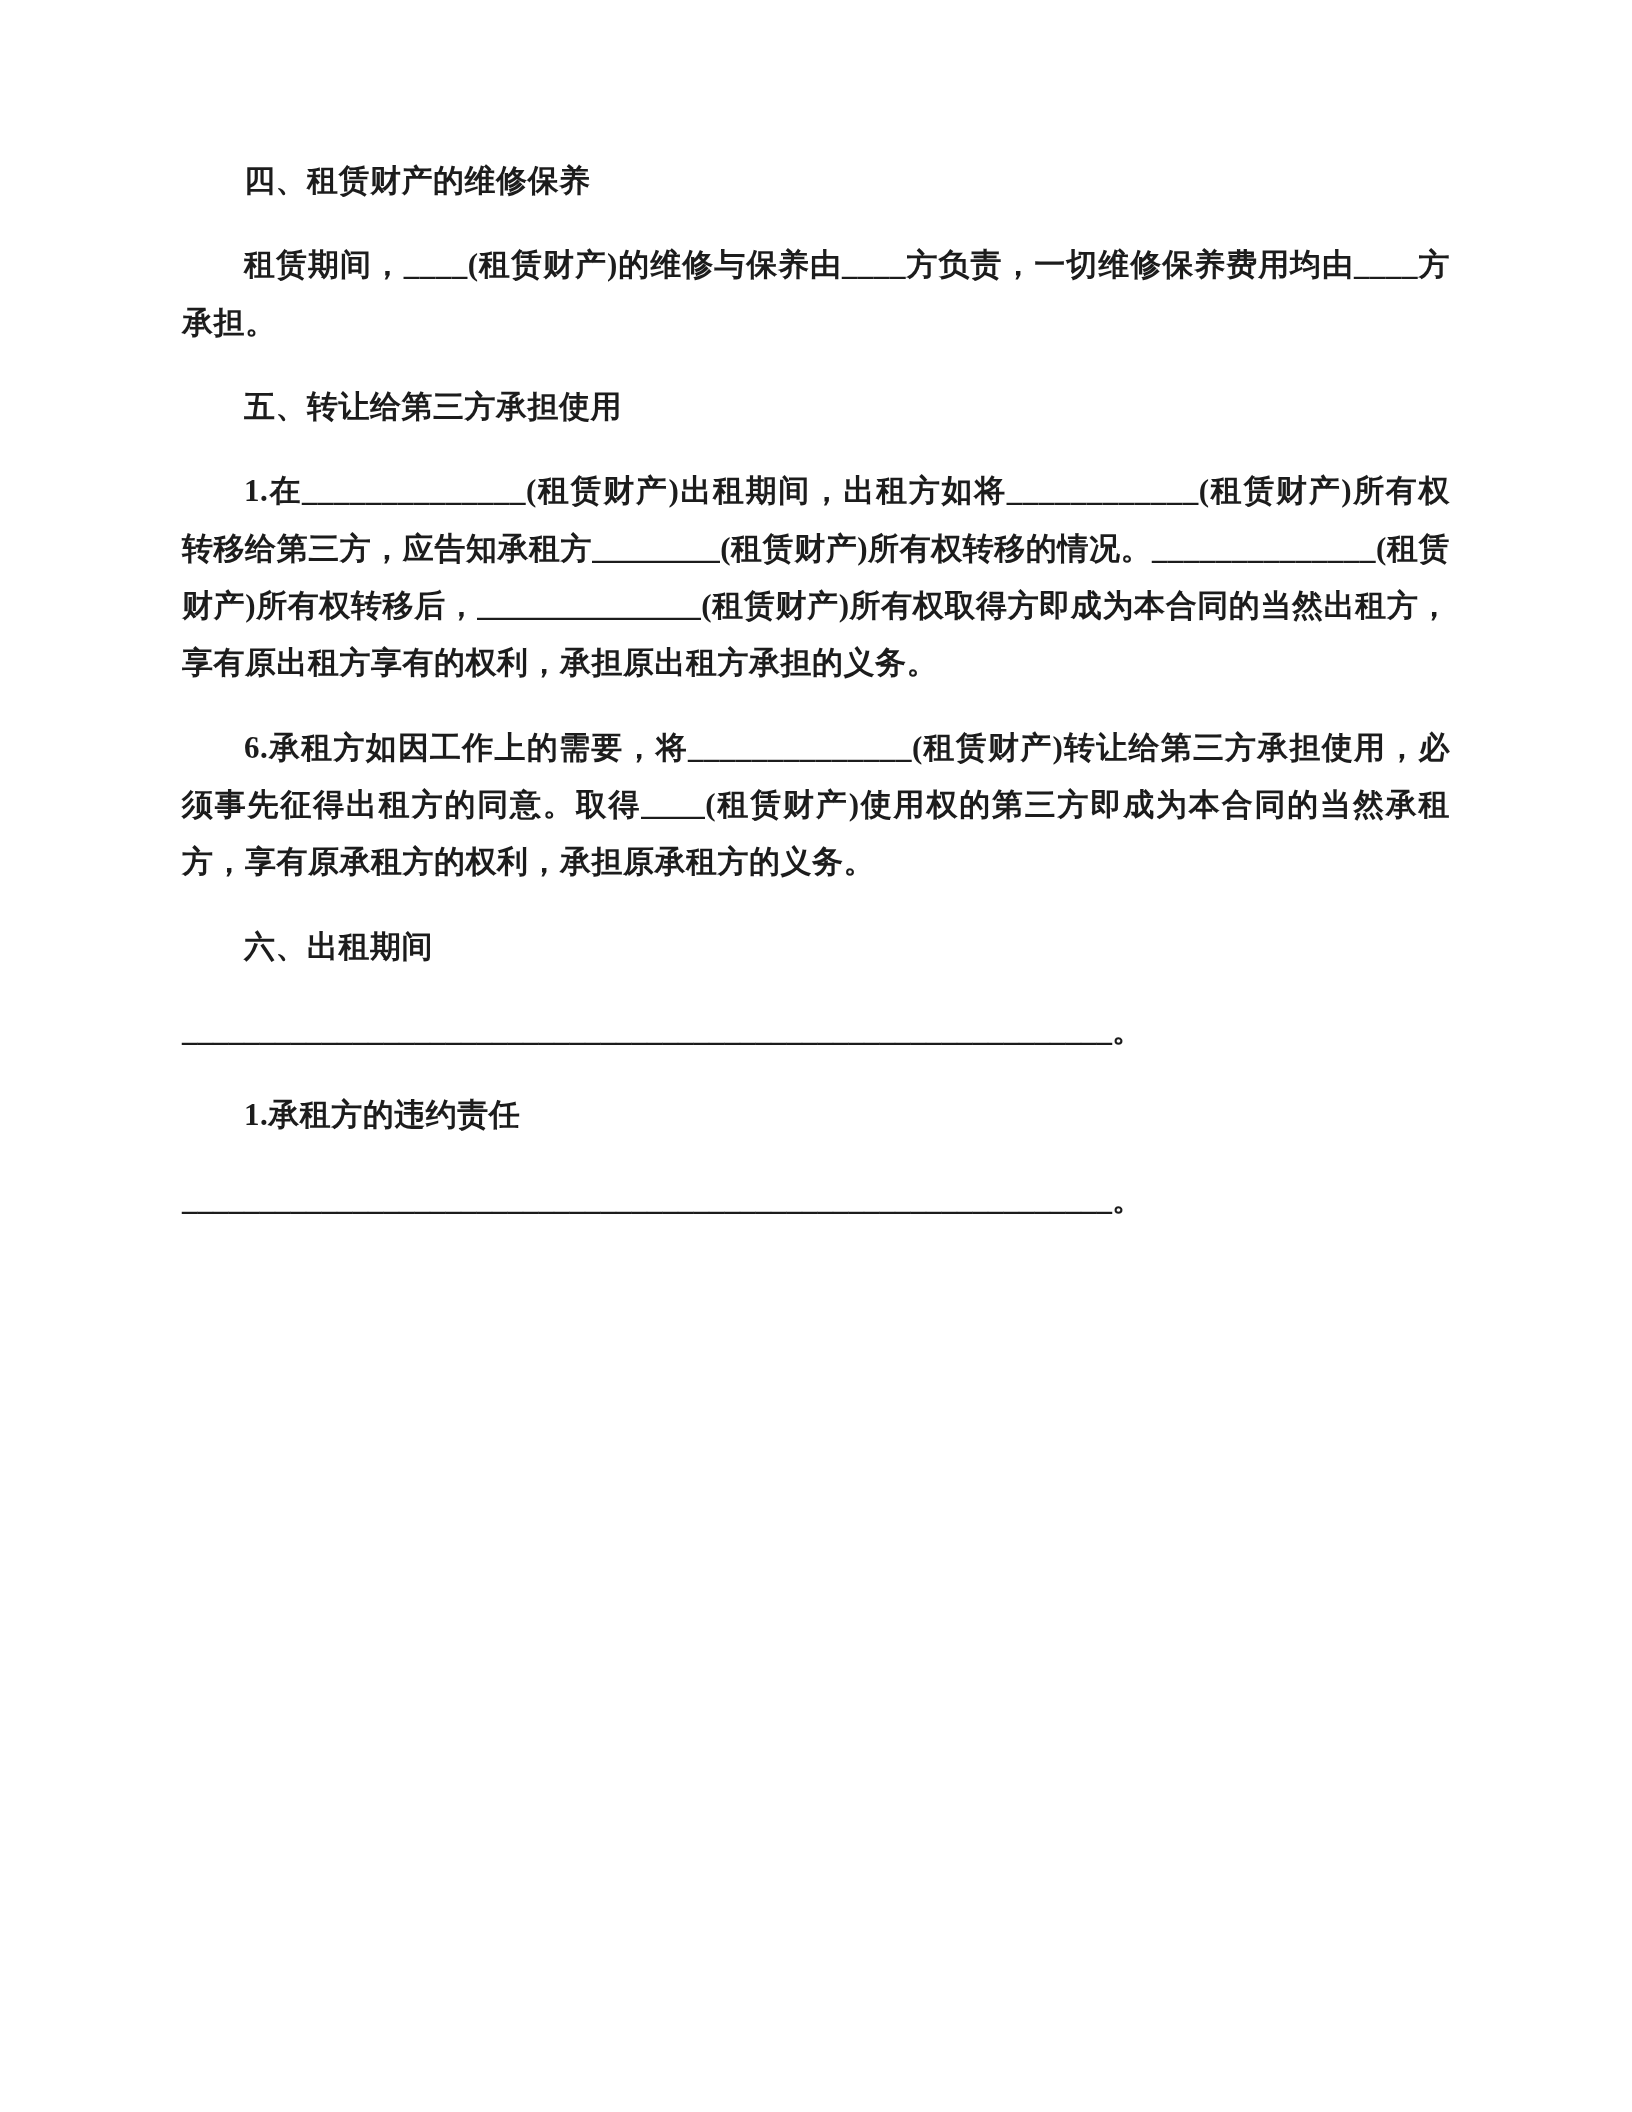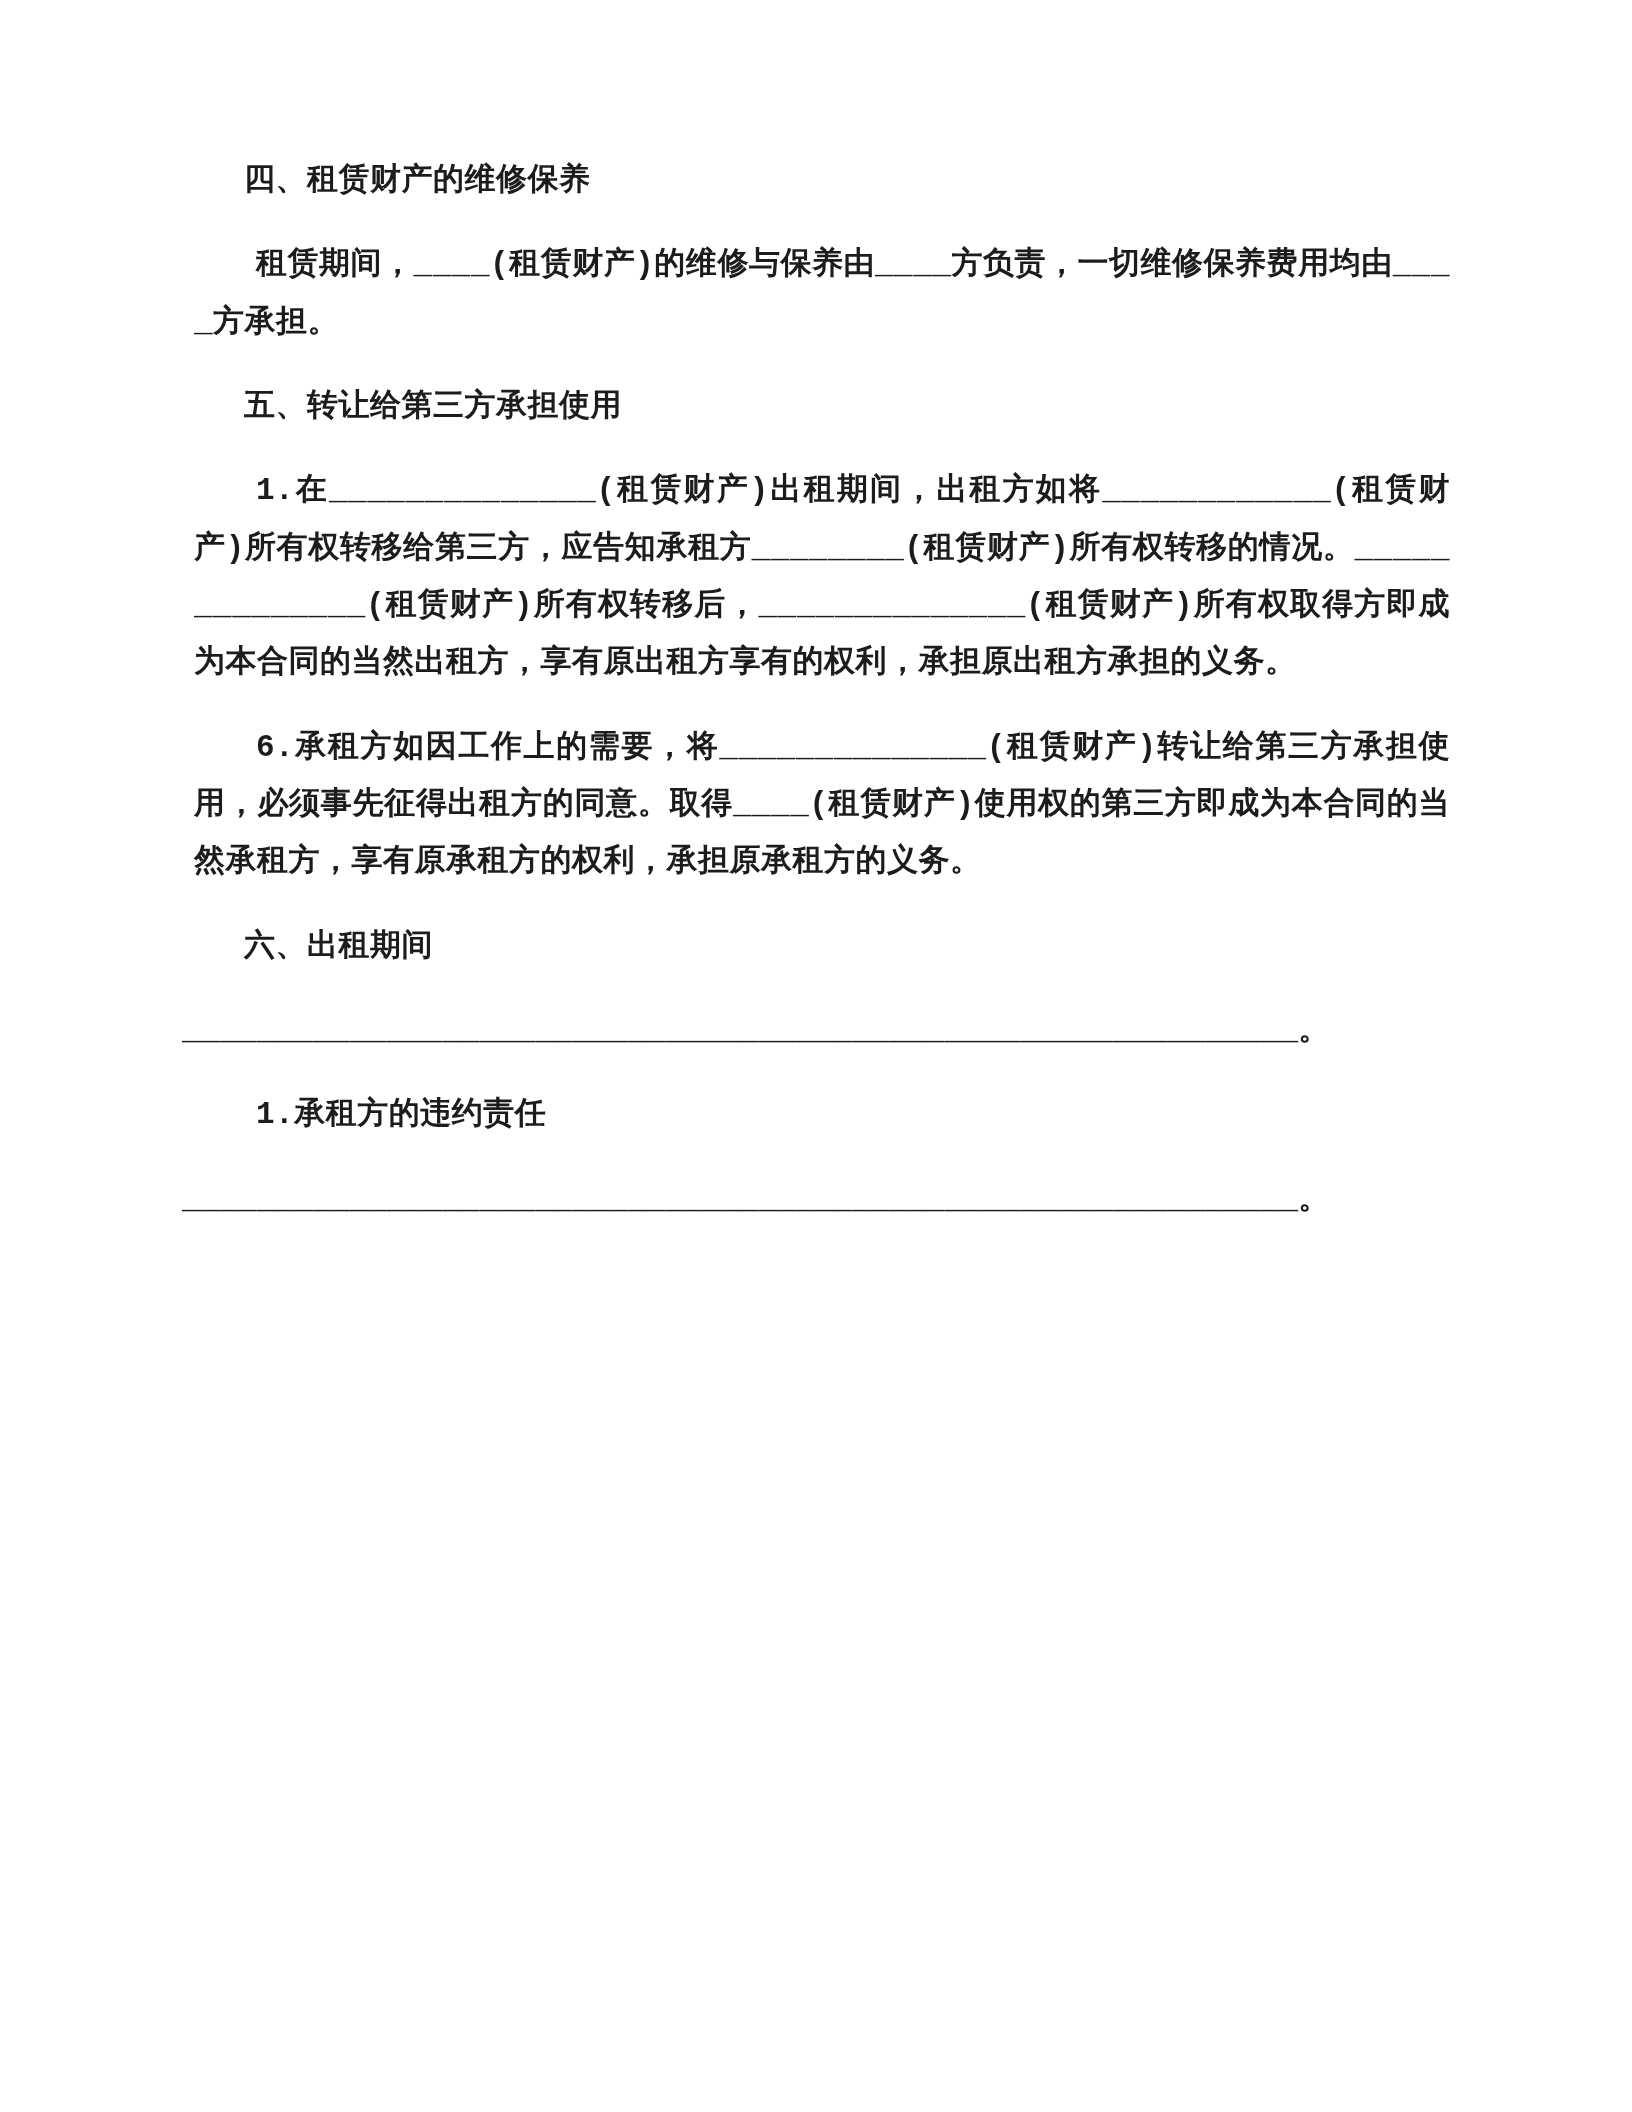--- a/index.html
+++ b/index.html
@@ -8,41 +8,40 @@
     background: #ffffff;
   }
   .page {
     position: relative;
     width: 1632px;
     height: 2112px;
     margin: 0 auto;
     background: #ffffff;
     box-sizing: border-box;
     padding: 138px 182px 100px 182px;
-    font-family: Liberation Mono, monospace;
+    font-family: Liberation Serif, serif;
     font-weight: 700;
     color: #1c1c1c;
     font-size: 31px;
     line-height: 1.85;
     overflow: hidden;
   }
   .doc p {
     margin: 0 0 27px 0;
     text-align: justify;
     word-break: break-all;
     letter-spacing: 0.5px;
   }
   .doc p.heading {
     text-indent: 2em;
     margin-top: 14px;
     margin-bottom: 27px;
   }
   .doc p.body-para {
     text-indent: 2em;
-    margin-left: 12px;
   }
   .doc p.blank-line {
     text-indent: 0;
     letter-spacing: 0;
     word-break: break-all;
   }
 </style>
 </head>
 <body>
 

